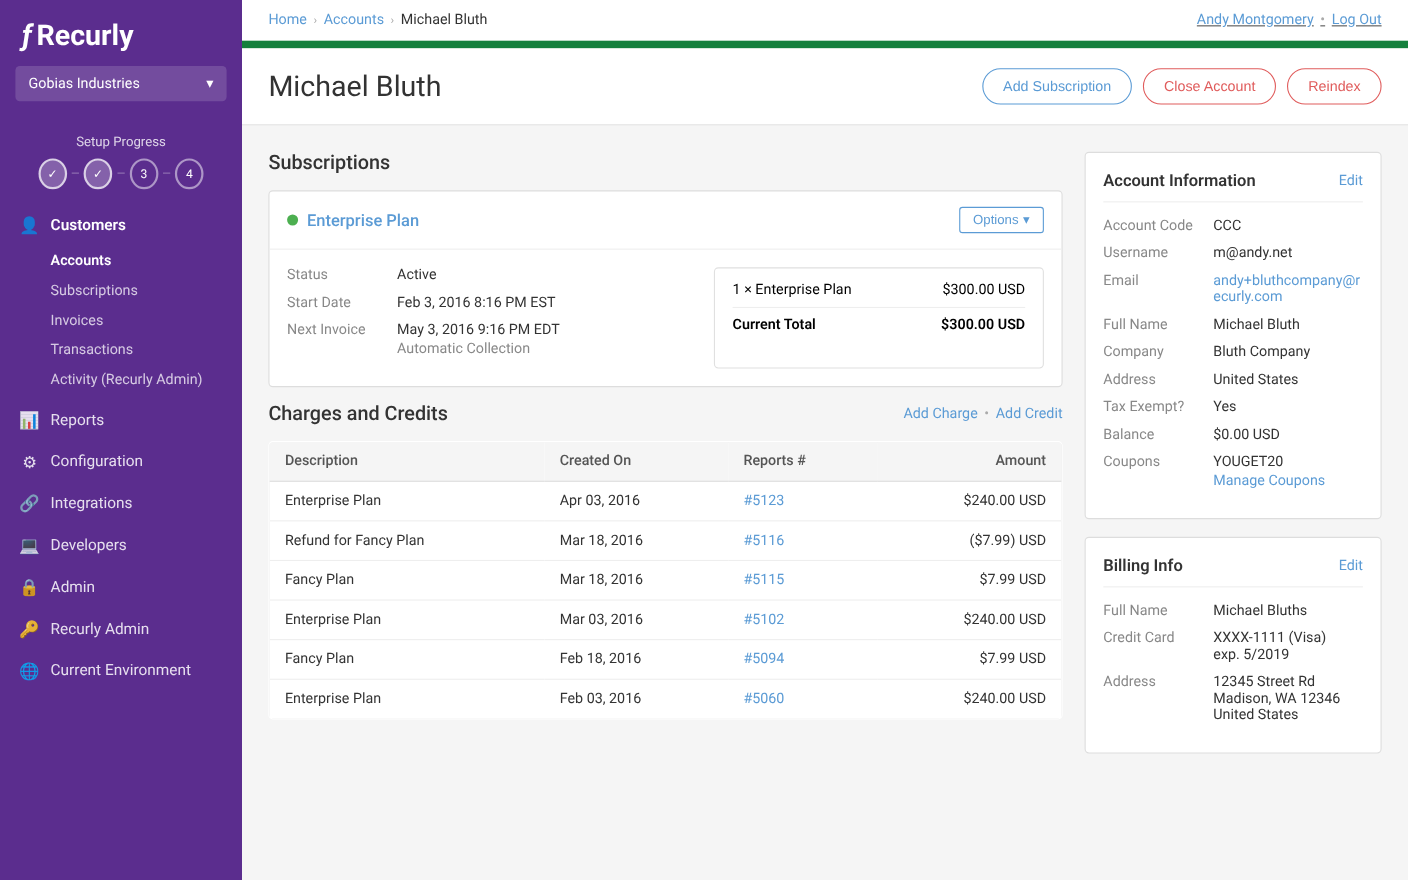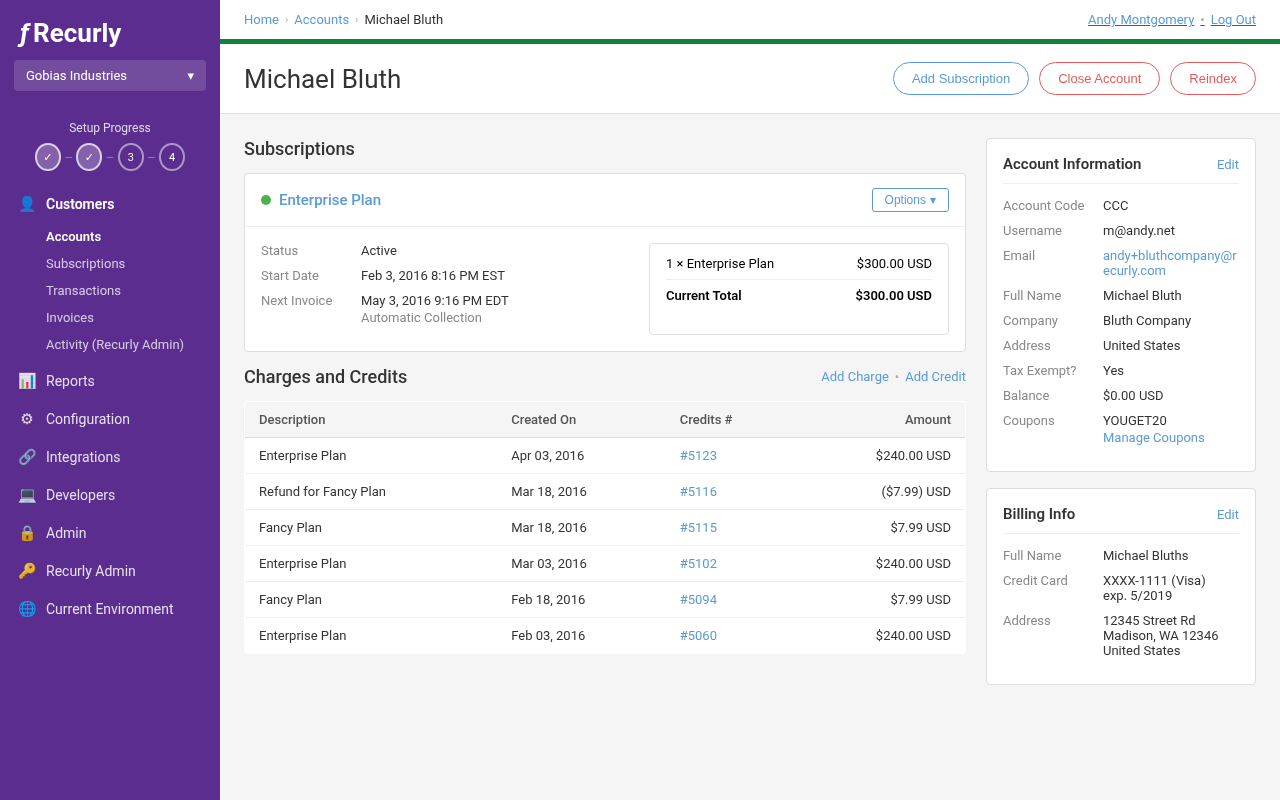--- a/index.html
+++ b/index.html
@@ -86,21 +86,21 @@
     #main {
       flex: 1;
       display: flex;
       flex-direction: column;
       overflow: hidden;
     }
 
     
     #topnav {
       background: #fff;
-      border-bottom: 5px solid #15803d;
+      border-bottom: 7px solid #15803d;
       padding: 0 24px;
       height: 44px;
       display: flex;
       align-items: center;
       justify-content: space-between;
       flex-shrink: 0;
     }
     .breadcrumb { display: flex; align-items: center; gap: 6px; font-size: 13px; color: #666; }
     .breadcrumb a { color: #5b9bd5; text-decoration: none; }
     .breadcrumb .sep { color: #aaa; font-size: 11px; }
@@ -258,22 +258,22 @@
   </div>
 
   <div class="sidebar-section">
     <div class="sidebar-nav-item active">
       <span class="sidebar-nav-icon">👤</span>
       <span>Customers</span>
     </div>
     <div class="sidebar-sub-items">
       <div class="sidebar-sub-item active">Accounts</div>
       <div class="sidebar-sub-item">Subscriptions</div>
+      <div class="sidebar-sub-item">Invoices</div>
       <div class="sidebar-sub-item">Transactions</div>
-      <div class="sidebar-sub-item">Invoices</div>
       <div class="sidebar-sub-item">Activity (Recurly Admin)</div>
     </div>
   </div>
 
   <div class="sidebar-nav-item">
     <span class="sidebar-nav-icon">📊</span>
     <span>Reports</span>
   </div>
   <div class="sidebar-nav-item">
     <span class="sidebar-nav-icon">⚙</span>
@@ -381,21 +381,21 @@
           <span class="bull">•</span>
           <a>Add Credit</a>
         </div>
       </div>
 
       <table class="data-table">
         <thead>
           <tr>
             <th>Description</th>
             <th>Created On</th>
-            <th>Credits #</th>
+            <th>Reports #</th>
             <th>Amount</th>
           </tr>
         </thead>
         <tbody id="charges-tbody">
         <tr>
               <td>Enterprise Plan</td>
               <td>Apr 03, 2016</td>
               <td><a href="#">#5123</a></td>
               <td>$240.00 USD</td>
             </tr>

